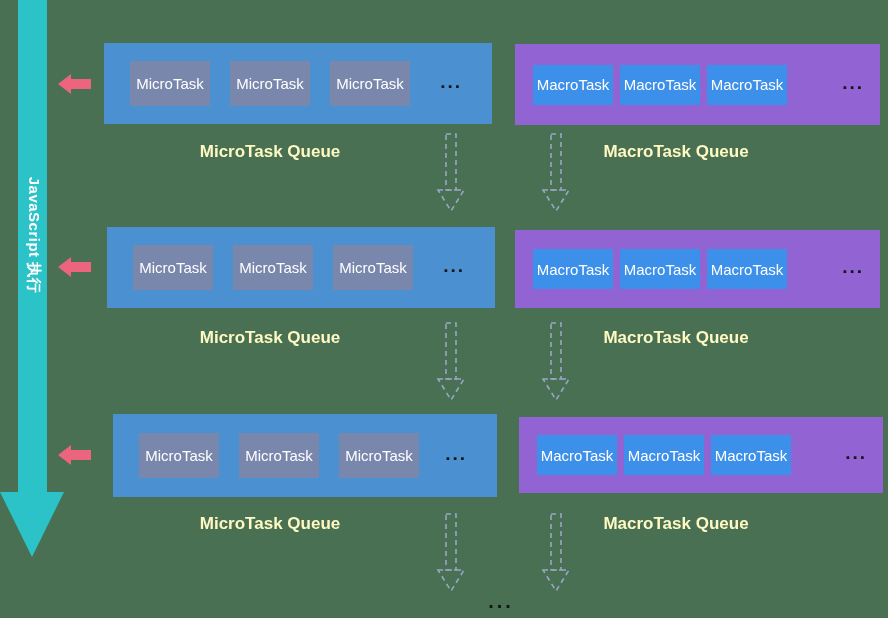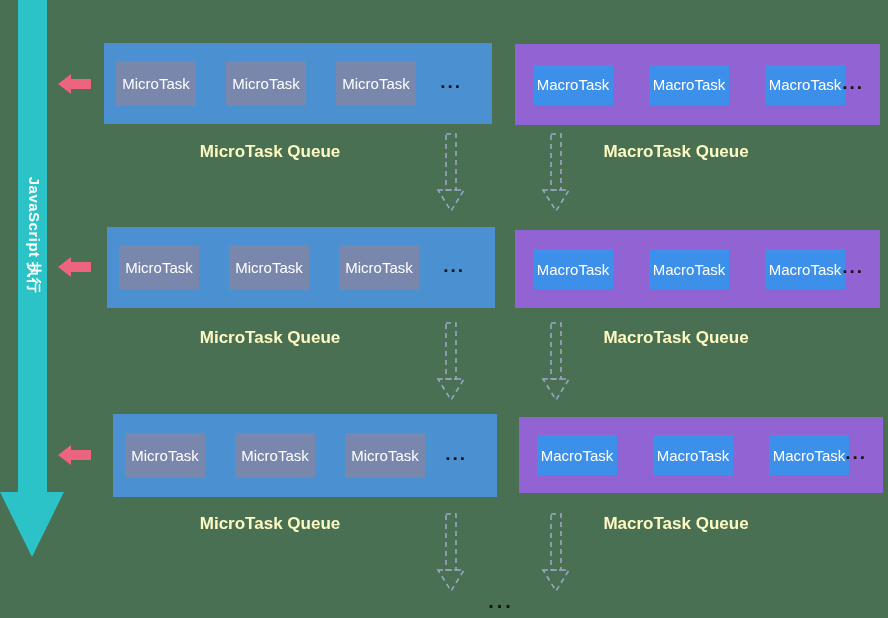--- a/index.html
+++ b/index.html
@@ -22,22 +22,22 @@
   
   .pink-arrow{position:absolute;width:33px;height:20px;left:58px;}
   .pink-arrow .head{position:absolute;left:0;top:0;width:0;height:0;
     border-top:10px solid transparent;border-bottom:10px solid transparent;
     border-right:13px solid #EC647E;}
   .pink-arrow .tail{position:absolute;left:13px;top:5px;width:20px;height:10px;background:#EC647E;}
   .pink-arrow.r1{top:74px}.pink-arrow.r2{top:257px}.pink-arrow.r3{top:445px}
 
   
   .queue{position:absolute;display:flex;align-items:center;}
-  .queue.micro{background:#4B91D2;width:388px;height:81px;padding-left:12px;gap:30px;box-sizing:border-box;text-align:center;}
-  .queue.macro{background:#9263D3;width:365px;height:81px;padding-left:18px;gap:36px;box-sizing:border-box;text-align:right;}
+  .queue.micro{background:#4B91D2;width:388px;height:81px;padding-left:26px;gap:20px;box-sizing:border-box;text-align:center;}
+  .queue.macro{background:#9263D3;width:365px;height:81px;padding-left:18px;gap:7px;box-sizing:border-box;text-align:right;}
   .micro.r1{left:104px;top:43px}
   .micro.r2{left:107px;top:227px}
   .micro.r3{left:113px;top:414px;width:384px;height:83px}
   .macro.r1{left:515px;top:44px}
   .macro.r2{left:515px;top:230px;height:78px}
   .macro.r3{left:519px;top:417px;width:364px;height:76px}
 
   .task{display:flex;align-items:center;justify-content:center;
     color:#ffffff;font-size:15px;flex:0 0 auto;}
   .micro .task{width:80px;height:45px;background:#7A87AC;}

